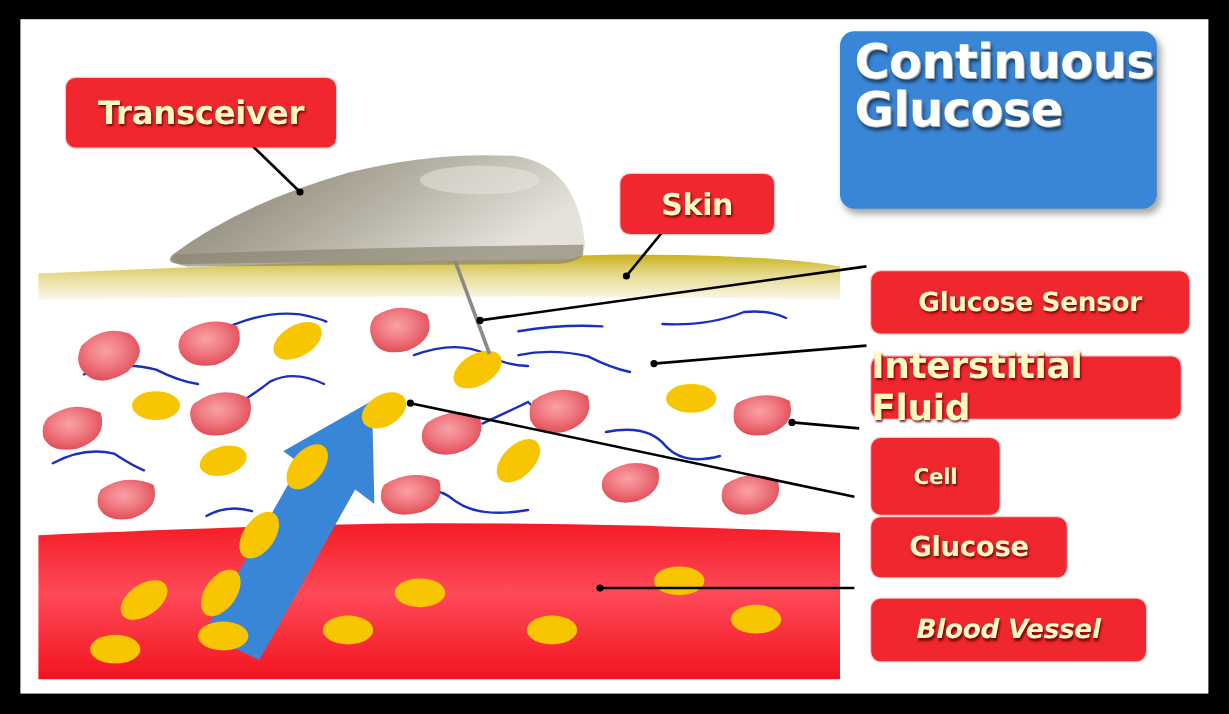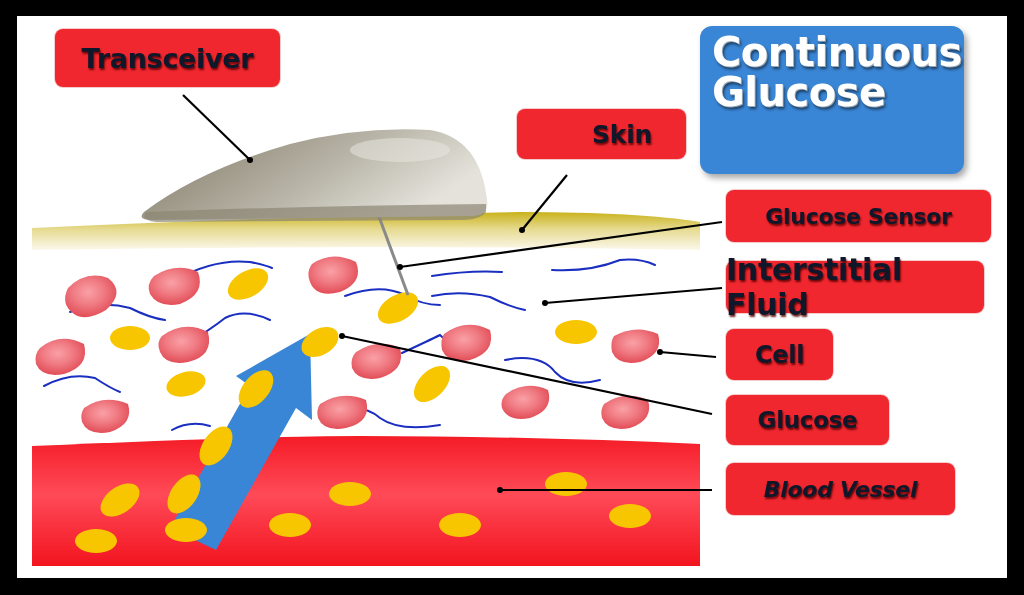--- a/index.html
+++ b/index.html
@@ -1,21 +1,21 @@
 <!DOCTYPE html>
 <html><head>
 <meta charset="utf-8">
 <style>
   html,body{margin:0;padding:0;background:#000;}
   body{width:1024px;height:595px;overflow:hidden;position:relative;font-family:"DejaVu Sans",sans-serif;}
   .frame{position:absolute;left:17px;top:16px;width:990px;height:562px;background:#fff;}
   svg.scene{position:absolute;left:0;top:0;}
-  .label{position:absolute;background:#f0272f;border-radius:8px;color:#0f172a;font-weight:bold;
+  .label{position:absolute;background:#f0272f;border-radius:8px;color:#fef9c3;font-weight:bold;
     font-family:"DejaVu Sans",sans-serif;display:flex;align-items:center;justify-content:center;
-    text-shadow:1px 2px 2px rgba(90,0,0,0.85);box-shadow:0 0 0 1px rgba(200,0,0,0.2);letter-spacing:-0.3px;}
+    text-shadow:1px 2px 2px rgba(90,0,0,0.85);box-shadow:0 0 0 1px rgba(200,0,0,0.2);letter-spacing:-0.3px;margin-top:36px;}
   .title-box{position:absolute;left:700px;top:26px;width:264px;height:148px;background:#3a86d6;border-radius:12px;
     box-shadow:3px 4px 6px rgba(0,0,0,0.35);}
   .title-box span{display:block;color:#fff;font-weight:bold;font-family:"DejaVu Sans",sans-serif;font-size:40px;
     line-height:40px;padding-left:12px;letter-spacing:-0.5px;
     text-shadow:1px 1px 0 #9aa7b5,2px 3px 3px rgba(0,0,0,0.55);}
 </style>
 </head>
 <body>
 
 <div class="frame"></div>
@@ -130,18 +130,18 @@
     <circle cx="500" cy="490" r="3"></circle>
   </g>
 </svg>
 
 <div class="title-box">
   <span style="margin-top:6px;">Continuous</span>
   <span>Glucose</span>
 </div>
 
 <div class="label" style="left:55px;top:29px;width:225px;height:58px;font-size:27px;">Transceiver</div>
-<div class="label" style="left:517px;top:109px;width:128px;height:50px;font-size:25px;padding-left:41px;">Skin</div>
+<div class="label" style="left:517px;top:109px;width:128px;height:50px;font-size:25px;">Skin</div>
 <div class="label" style="left:726px;top:190px;width:265px;height:52px;font-size:22px;text-align:right;">Glucose Sensor</div>
 <div class="label" style="left:726px;top:261px;width:258px;height:52px;font-size:30px;">Interstitial Fluid</div>
-<div class="label" style="left:726px;top:329px;width:107px;height:51px;font-size:24px;">Cell</div>
+<div class="label" style="left:726px;top:329px;width:107px;height:64px;font-size:18px;">Cell</div>
 <div class="label" style="left:726px;top:395px;width:163px;height:50px;font-size:23px;">Glucose</div>
 <div class="label" style="left:726px;top:463px;width:229px;height:52px;font-size:22px;font-style:italic;">Blood Vessel</div>
 
 </body></html>

